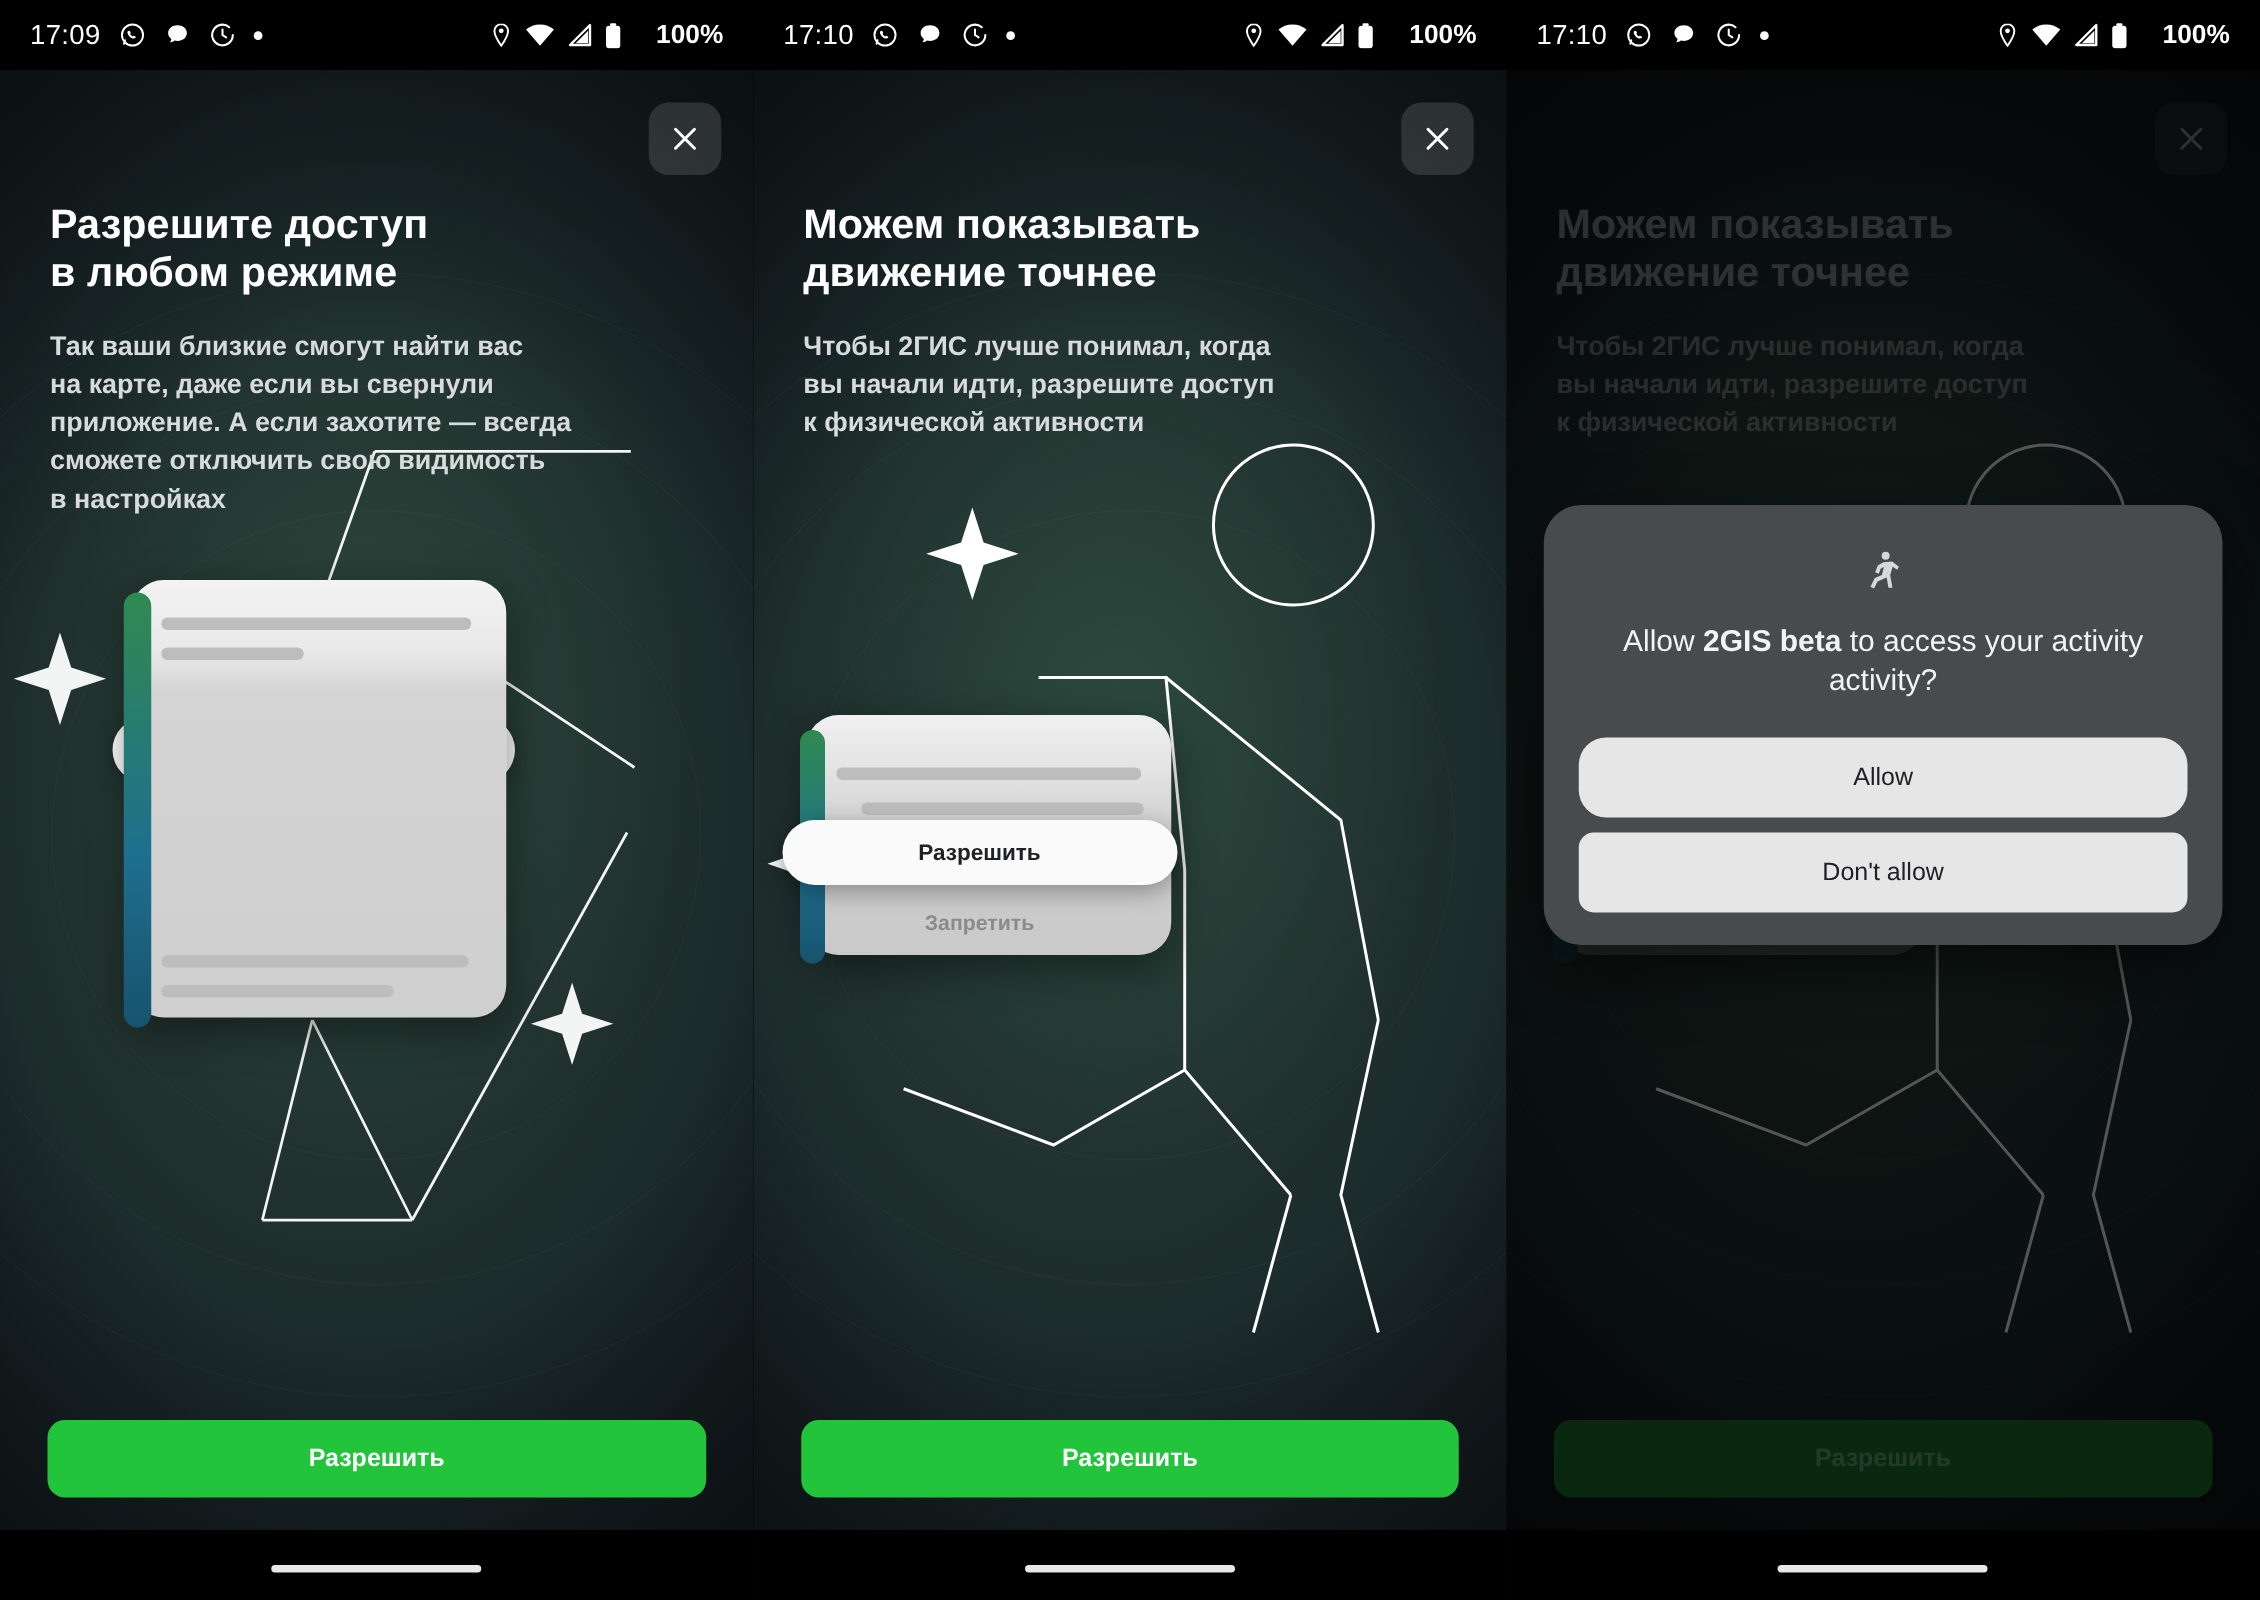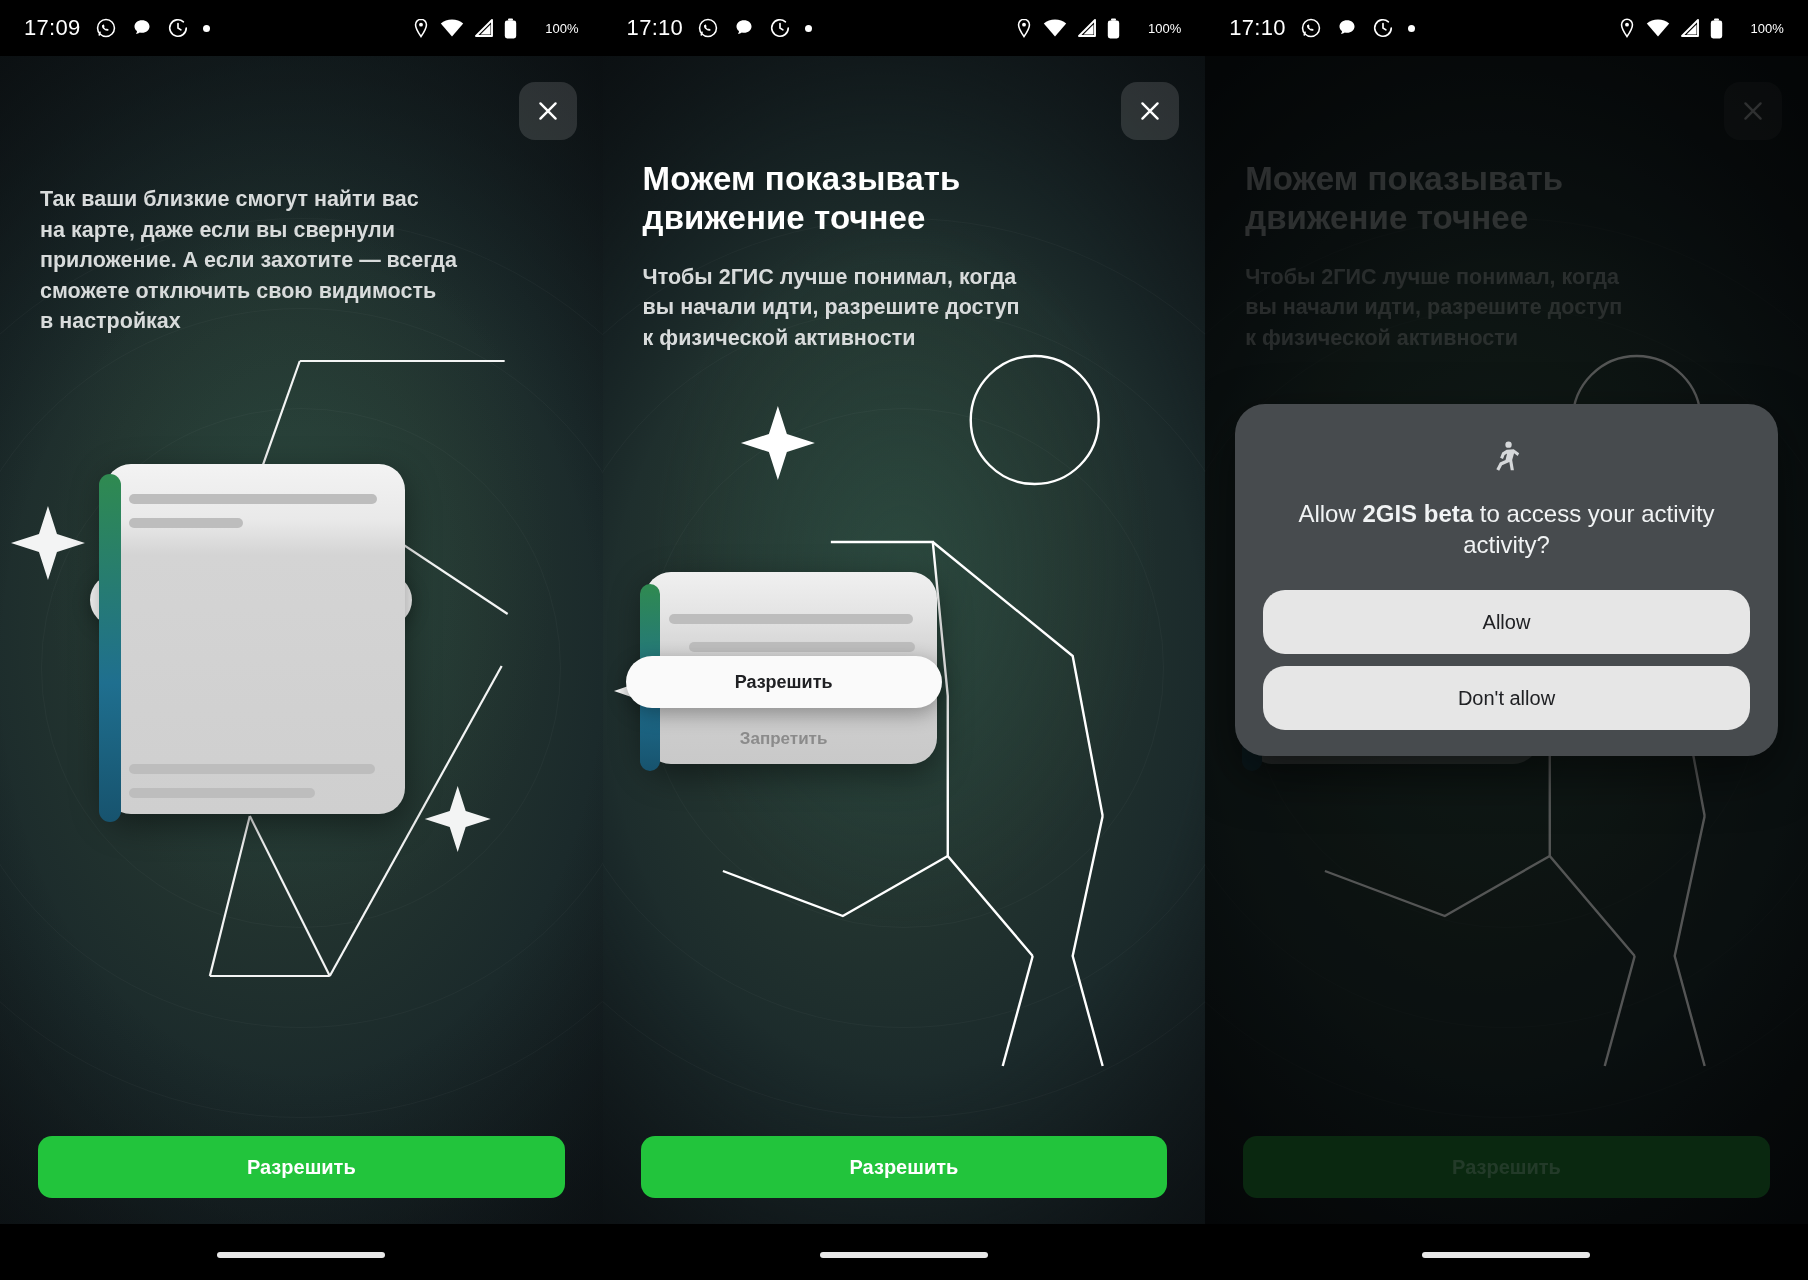--- a/index.html
+++ b/index.html
@@ -33,21 +33,21 @@
     z-index: 40;
     background: #000;
     gap: 48px;
   }
   .sb-left { display: flex; align-items: center; gap: 14px; }
   .sb-right { margin-left: auto; display: flex; align-items: center; gap: 10px; }
   .sb-time { font-size: 22px; letter-spacing: .3px; }
   .ic { display: inline-block; }
   .ic svg { display: block; }
   .sb-dot { width: 7px; height: 7px; border-radius: 50%; background: #fff; display:inline-block; }
-  .sb-batt-txt { font-size: 13px; margin-left: 18px; }
+  .sb-batt-txt { font-size: 21px; margin-left: 18px; font-weight: bold; }
 
   
   .screen-body {
     position: absolute;
     top: 56px; left: 0; right: 0; bottom: 0;
     overflow: hidden;
   }
   .canvas {
     position: absolute; inset: 0;
     background:
@@ -201,21 +201,21 @@
   .ad-title{
     color:#f1f3f4; font-size:24px; line-height:1.3; text-align:center; font-weight:400;
     margin-bottom:30px;
   }
   .ad-title b{ font-weight:700; }
   .ad-btn{
     height:64px; border-radius:22px; background:#e6e6e6;
     display:flex;align-items:center;justify-content:center;
     color:#202124; font-size:20px; margin-bottom:12px;
   }
-  .ad-btn:last-child{ margin-bottom:0; }
+  .ad-btn:last-child{ margin-bottom:0;border-radius:12px; }
 
   .dim-text .title, .dim-text .subtitle { opacity:.42; }
   .dim-close { opacity:.45; }
 </style>
 </head>
 <body>
 
 <div class="screens">
 
   <div class="phone">
@@ -297,20 +297,22 @@
         </svg>
       </div>
 
       <div class="closebtn">
         <svg viewBox="0 0 24 24" fill="none">
             <path d="M5 5l14 14M19 5L5 19" stroke="#fff" stroke-width="2.2" stroke-linecap="round"></path>
           </svg>
       </div>
 
       <div class="copy">
+        <div class="title">Разрешите доступ
+в любом режиме</div>
         <div class="subtitle">Так ваши близкие смогут найти вас
 на карте, даже если вы свернули
 приложение. А если захотите — всегда
 сможете отключить свою видимость
 в настройках</div>
       </div>
 
       <div class="mockcard mock1">
         <div class="skel" style="left:24px; top:30px; width:248px;"></div>
         <div class="skel" style="left:24px; top:54px; width:114px;"></div>

